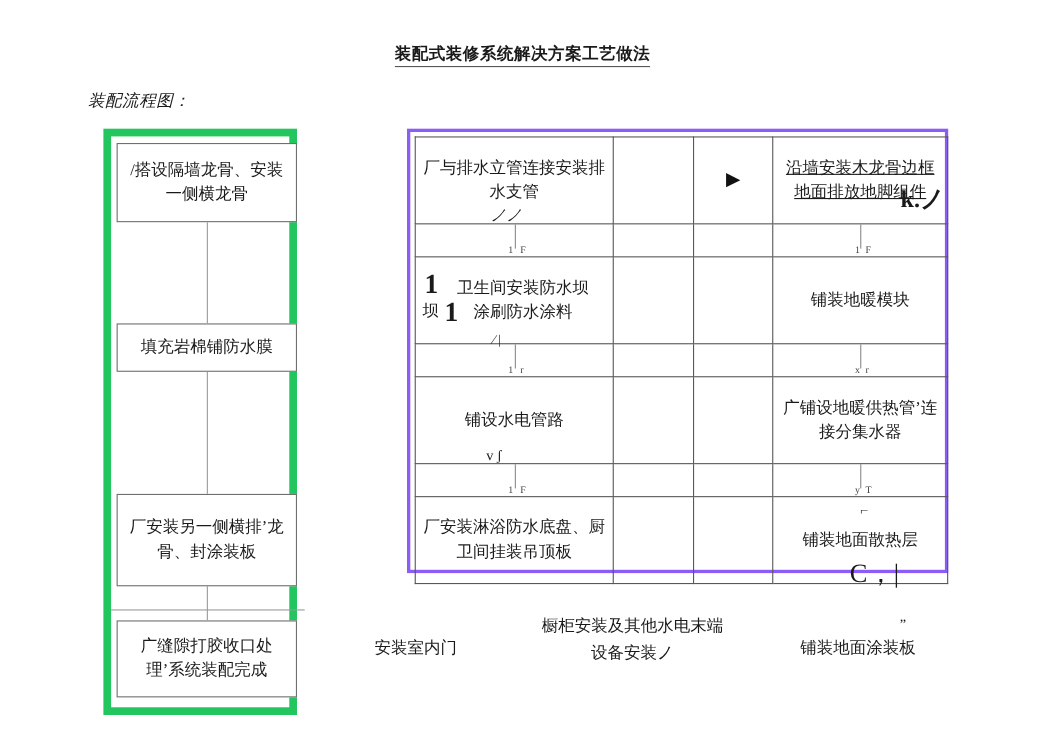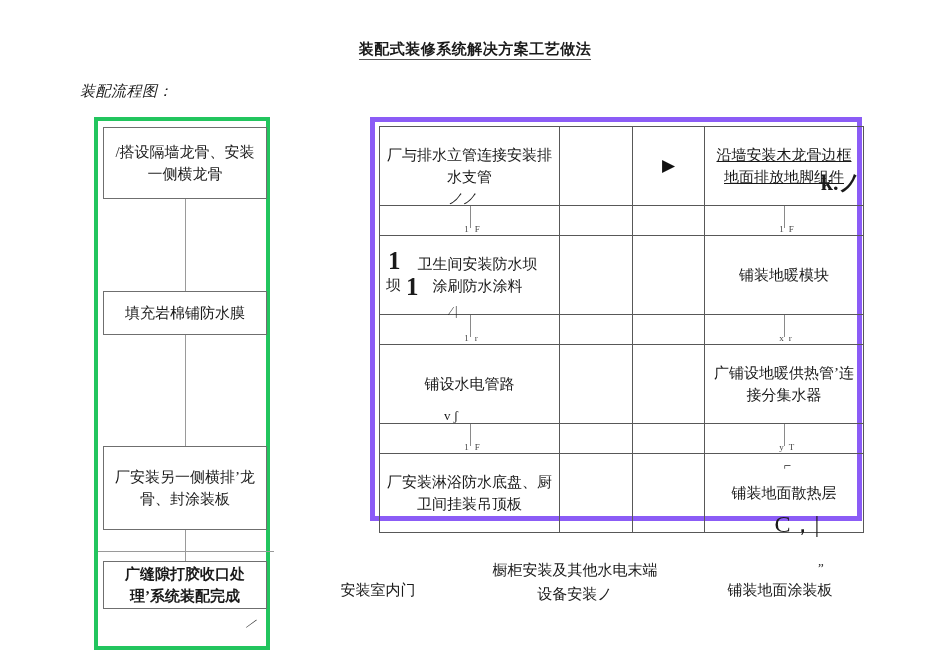--- a/index.html
+++ b/index.html
@@ -42,21 +42,21 @@
     font-style: italic;
   }
 
   
   #left-flow-outer {
     position: absolute;
     left: 94px;
     top: 117px;
     width: 176px;
     height: 533px;
-    border: 4px solid #22c55e;
+    border: 7px solid #22c55e;
     box-sizing: border-box;
   }
   .lbox {
     position: absolute;
     left: 5px;
     width: 164px;
     border: 1px solid #6f6f6f;
     box-sizing: border-box;
     background: #fff;
     display: flex;
@@ -64,21 +64,21 @@
     justify-content: center;
     text-align: center;
     font-size: 15px;
     line-height: 1.5;
     padding: 2px 6px;
     z-index: 3;
   }
   #lbox-0 { top: 6px;   height: 72px; }
   #lbox-1 { top: 170px; height: 44px; }
   #lbox-2 { top: 325px; height: 84px; }
-  #lbox-3 { top: 440px; height: 48px; font-weight: bold; }
+  #lbox-3 { top: 440px; height: 70px; }
 
   .lconn {
     position: absolute;
     left: 87px;
     width: 1px;
     background: #9a9a9a;
     z-index: 1;
   }
   #lconn-0 { top: 78px;  height: 92px; }
   #lconn-1 { top: 214px; height: 111px; }
@@ -94,21 +94,21 @@
   }
   #lsep-0 { top: 430px; }
 
   
   #right-table-outer {
     position: absolute;
     left: 370px;
     top: 117px;
     width: 492px;
     height: 404px;
-    border: 5px solid #8b5cf6;
+    border: 3px solid #8b5cf6;
     box-sizing: border-box;
   }
   #right-table {
     position: absolute;
     left: 4px;
     top: 4px;
     width: 484px;
     height: 396px;
     border-collapse: collapse;
     table-layout: fixed;

